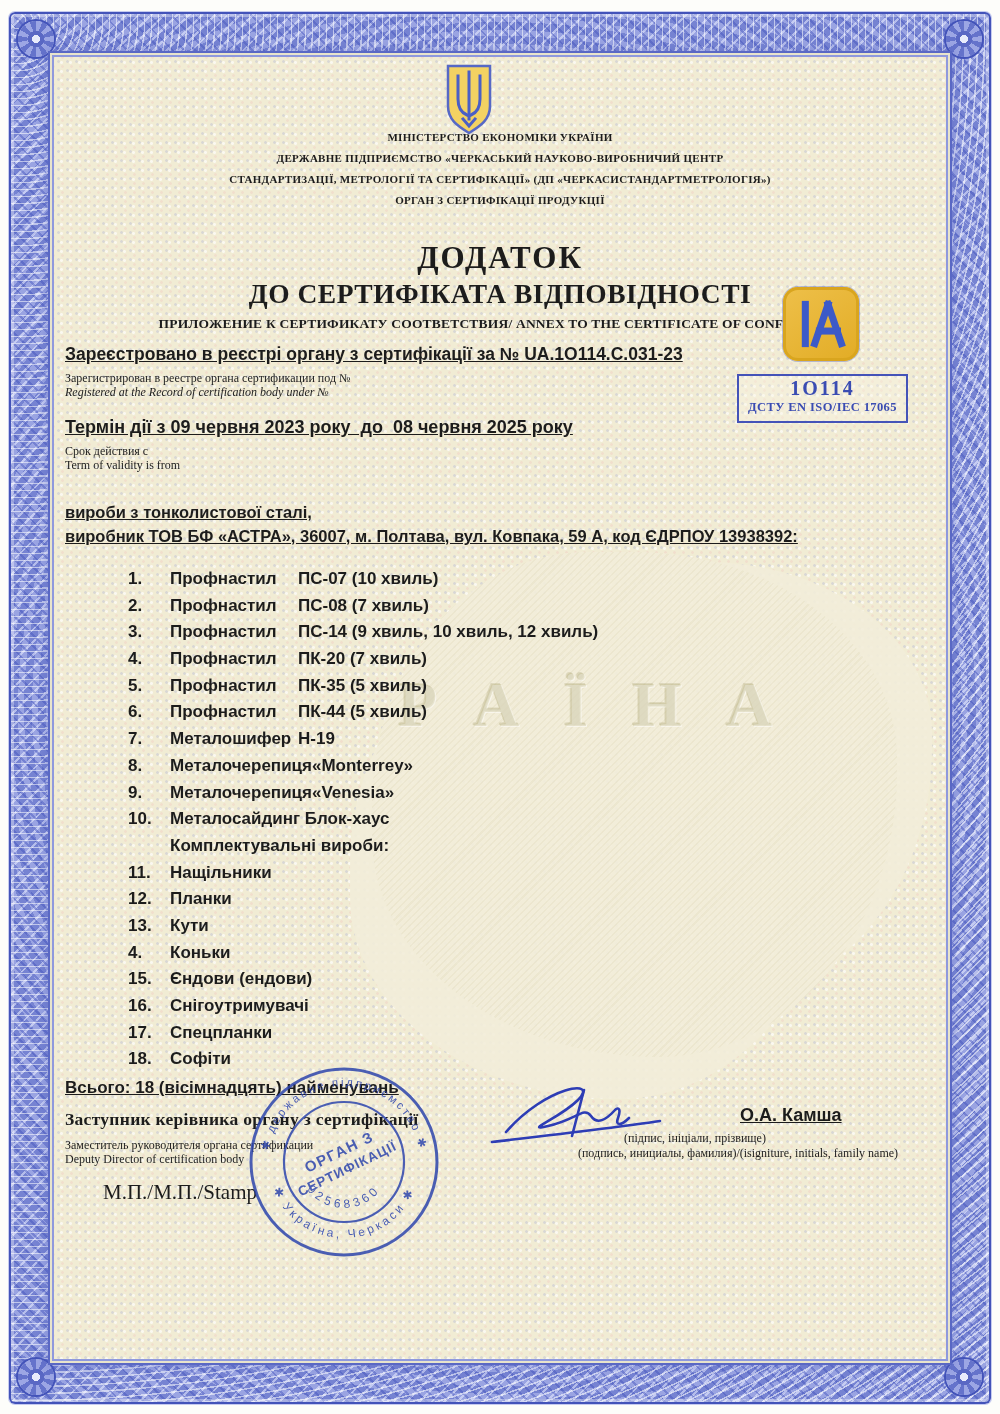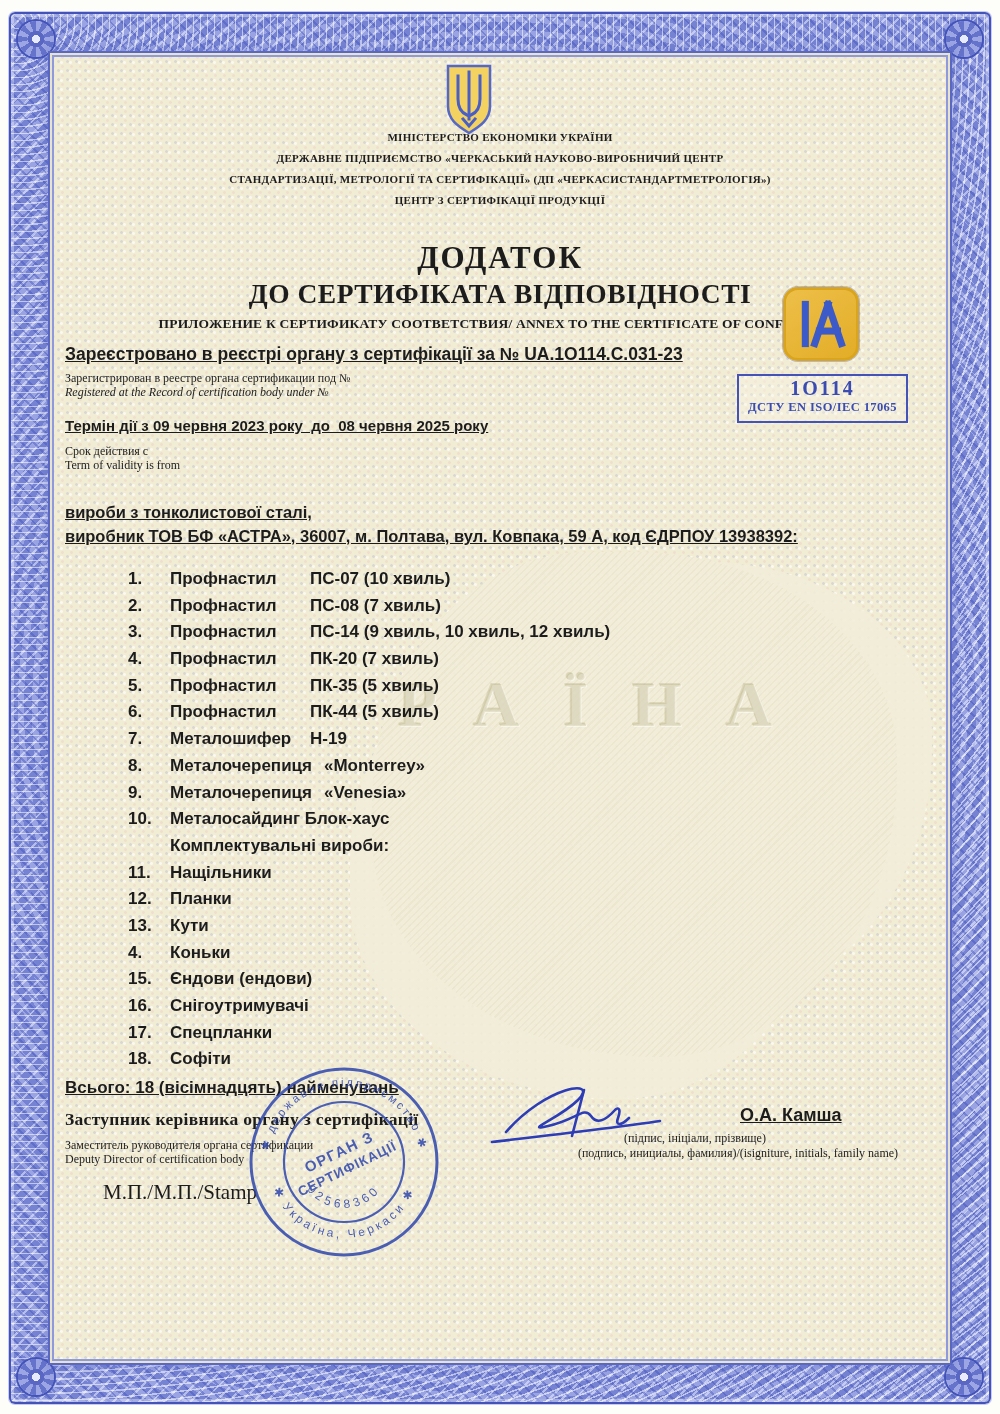--- a/index.html
+++ b/index.html
@@ -82,33 +82,33 @@
 
   .sans{font-family:"Liberation Sans", sans-serif;text-decoration:underline;}
   .b{font-weight:bold;}
   .small-note{font-size:12px;line-height:14px;color:#222;}
   .keep-spaces{white-space:pre-wrap;}
 
   .reg-main{left:65px;top:344px;font-size:17.5px;}
   .reg-ru{left:65px;top:371px;}
   .reg-en{left:65px;top:385px;font-style:italic;}
 
-  .val-main{left:65px;top:417px;font-size:15px;}
+  .val-main{left:65px;top:417px;font-size:18px;}
   .val-ru{left:65px;top:444px;}
   .val-en{left:65px;top:458px;}
 
   .intro1{left:65px;top:503px;font-size:16.5px;}
   .intro2{left:65px;top:527px;font-size:16.5px;}
 
   .list{left:128px;top:566px;width:720px;font-size:17px;font-weight:bold;
         font-family:"Liberation Sans", sans-serif;}
   .list .row{height:26.7px;line-height:26.7px;white-space:nowrap;}
   .list .num{display:inline-block;width:42px;}
   .list .pname{display:inline-block;min-width:128px;}
-  .list .pspec{display:inline-block;margin-left:12px;}
+  .list .pspec{display:inline-block;}
 
   .total{left:65px;top:1078px;font-size:17px;}
 
   .sig-pos{left:65px;top:1109px;font-weight:bold;font-size:17.5px;letter-spacing:.3px;}
   .sig-pos-ru{left:65px;top:1138px;}
   .sig-pos-en{left:65px;top:1152px;}
   .mp{left:103px;top:1180px;font-size:21px;}
 
   .stamp{left:238px;top:1056px;width:212px;height:212px;z-index:3;opacity:.85;}
   .signature{left:488px;top:1076px;width:195px;height:88px;z-index:3;}
@@ -141,21 +141,21 @@
         <path d="M37 14 V37 C37 47 33 51 28 53"></path>
         <path d="M26 10 V57"></path>
         <path d="M20 57 L26 64 L32 57"></path>
       </g>
     </svg>
 
     <div class="abs center ministry">
       <div>МІНІСТЕРСТВО ЕКОНОМІКИ УКРАЇНИ</div>
       <div>ДЕРЖАВНЕ ПІДПРИЄМСТВО «ЧЕРКАСЬКИЙ НАУКОВО-ВИРОБНИЧИЙ ЦЕНТР</div>
       <div>СТАНДАРТИЗАЦІЇ, МЕТРОЛОГІЇ ТА СЕРТИФІКАЦІЇ» (ДП «ЧЕРКАСИСТАНДАРТМЕТРОЛОГІЯ»)</div>
-      <div>ЦЕНТР З СЕРТИФІКАЦІЇ ПРОДУКЦІЇ</div>
+      <div>ОРГАН З СЕРТИФІКАЦІЇ ПРОДУКЦІЇ</div>
     </div>
 
     <div class="abs center title-main">ДОДАТОК</div>
     <div class="abs center title-sub">ДО СЕРТИФІКАТА ВІДПОВІДНОСТІ</div>
     <div class="abs center title-tri">ПРИЛОЖЕНИЕ К СЕРТИФИКАТУ СООТВЕТСТВИЯ/ ANNEX TO THE CERTIFICATE OF CONFORMITY</div>
 
     <div class="abs mark-logo">
       <svg width="60" height="58" viewBox="0 0 76 74">
         <g fill="none" stroke="#3c5ac8" stroke-width="9" stroke-linecap="square">
           <path d="M18 12 V62"></path>

